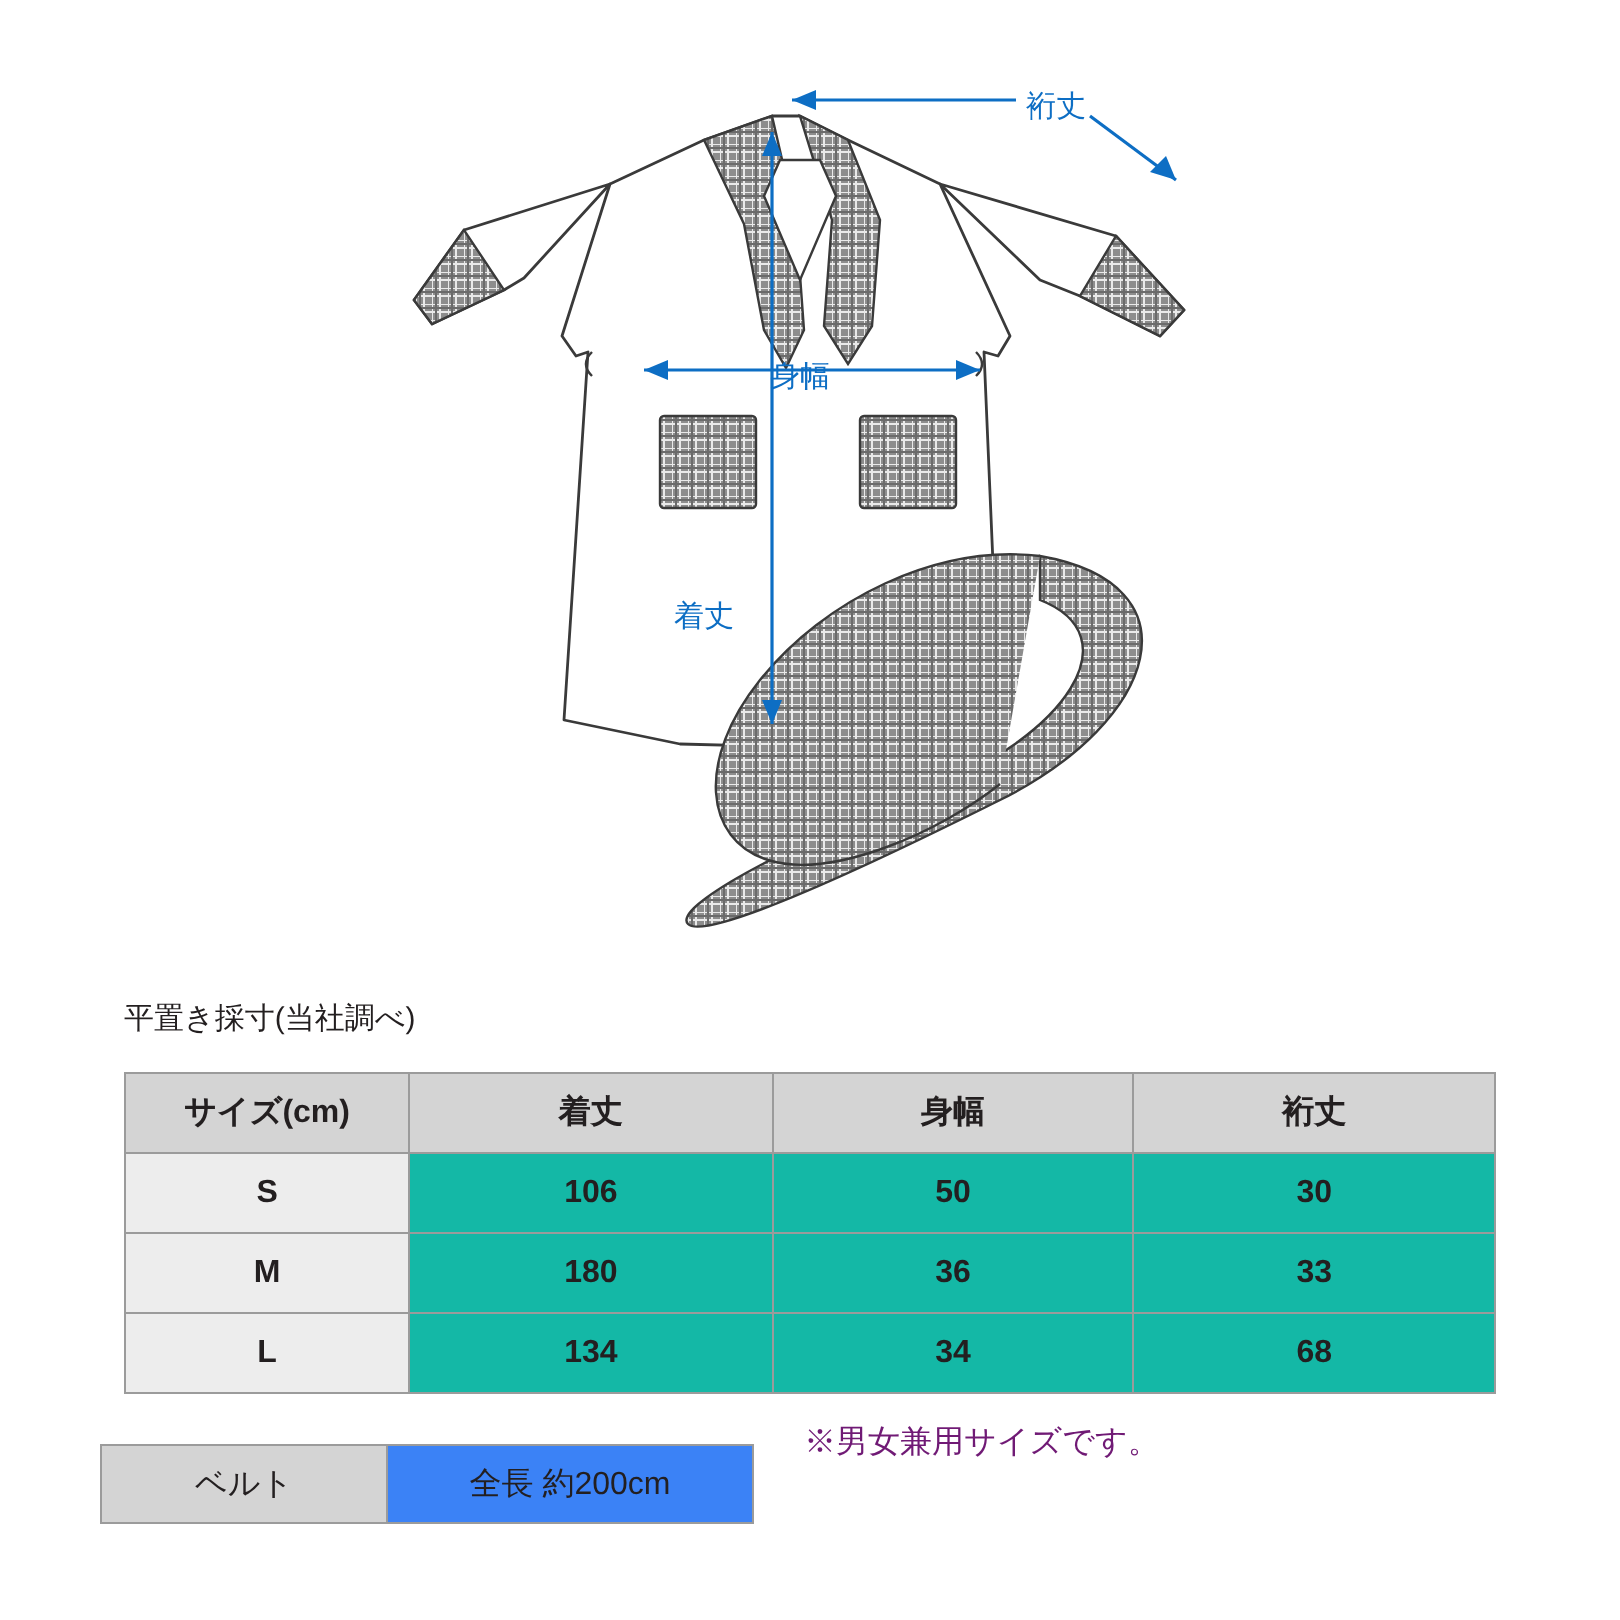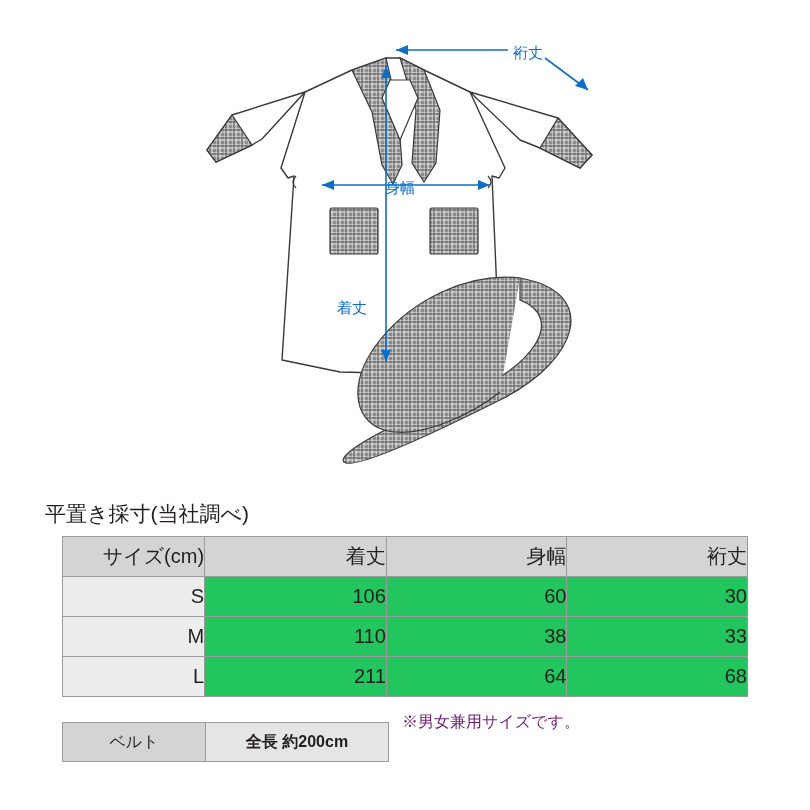--- a/index.html
+++ b/index.html
@@ -39,84 +39,83 @@
     font-family: "Liberation Sans", sans-serif;
     white-space: nowrap;
   }
   .lbl-yuki { left: 513px; top: 44px; }
   .lbl-mihaba { left: 385px; top: 179px; }
   .lbl-kitake { left: 337px; top: 299px; }
 
   
   .caption {
     position: absolute;
-    left: 45px;
+    left: 62px;
     top: 500px;
-    font-size: 21px;
+    font-size: 15px;
     color: #231f20;
   }
 
   
   .size-table {
     position: absolute;
     left: 62px;
     top: 536px;
     border-collapse: collapse;
     width: 686px;
   }
   .size-table th,
   .size-table td {
     border: 1px solid #9b9b9b;
     height: 39px;
-    text-align: right;
-    font-size: 20px;
-    font-weight: normal;
+    text-align: center;
+    font-size: 16px;
+    font-weight: bold;
     color: #231f20;
     padding: 0;
   }
   .size-table thead th {
     background: #d4d4d4;
   }
   .size-table tbody td:first-child {
     background: #ededed;
   }
   .size-table tbody td {
-    background: #22c55e;
+    background: #14b8a6;
   }
   .col-size  { width: 142px; }
   .col-a     { width: 182px; }
   .col-b     { width: 181px; }
   .col-c     { width: 181px; }
 
   
   .belt-table {
     position: absolute;
-    left: 62px;
+    left: 50px;
     top: 722px;
     border-collapse: collapse;
     padding-left: 16px;
   }
   .belt-table th,
   .belt-table td {
     border: 1px solid #9b9b9b;
     height: 38px;
     text-align: center;
     font-size: 16px;
     font-weight: normal;
     color: #231f20;
     padding: 0;
   }
   .belt-table th {
     background: #d4d4d4;
     width: 142px;
   }
   .belt-table td {
-    background: #e5e5e5;
+    background: #3b82f6;
     width: 182px;
-    font-weight: bold;
   }
 
   
   .notes {
     position: absolute;
     left: 402px;
     top: 709px;
     color: #701a75;
     font-size: 16px;
     line-height: 1.6;
@@ -216,33 +215,33 @@
         <th class="col-size">サイズ(cm)</th>
         <th class="col-a">着丈</th>
         <th class="col-b">身幅</th>
         <th class="col-c">裄丈</th>
       </tr>
     </thead>
     <tbody>
       <tr>
         <td>S</td>
         <td>106</td>
-        <td>60</td>
+        <td>50</td>
         <td>30</td>
       </tr>
       <tr>
         <td>M</td>
-        <td>110</td>
-        <td>38</td>
+        <td>180</td>
+        <td>36</td>
         <td>33</td>
       </tr>
       <tr>
         <td>L</td>
-        <td>211</td>
-        <td>64</td>
+        <td>134</td>
+        <td>34</td>
         <td>68</td>
       </tr>
     </tbody>
   </table>
 
   <table class="belt-table">
     <tbody>
       <tr>
         <th>ベルト</th>
         <td>全長 約200cm</td>

